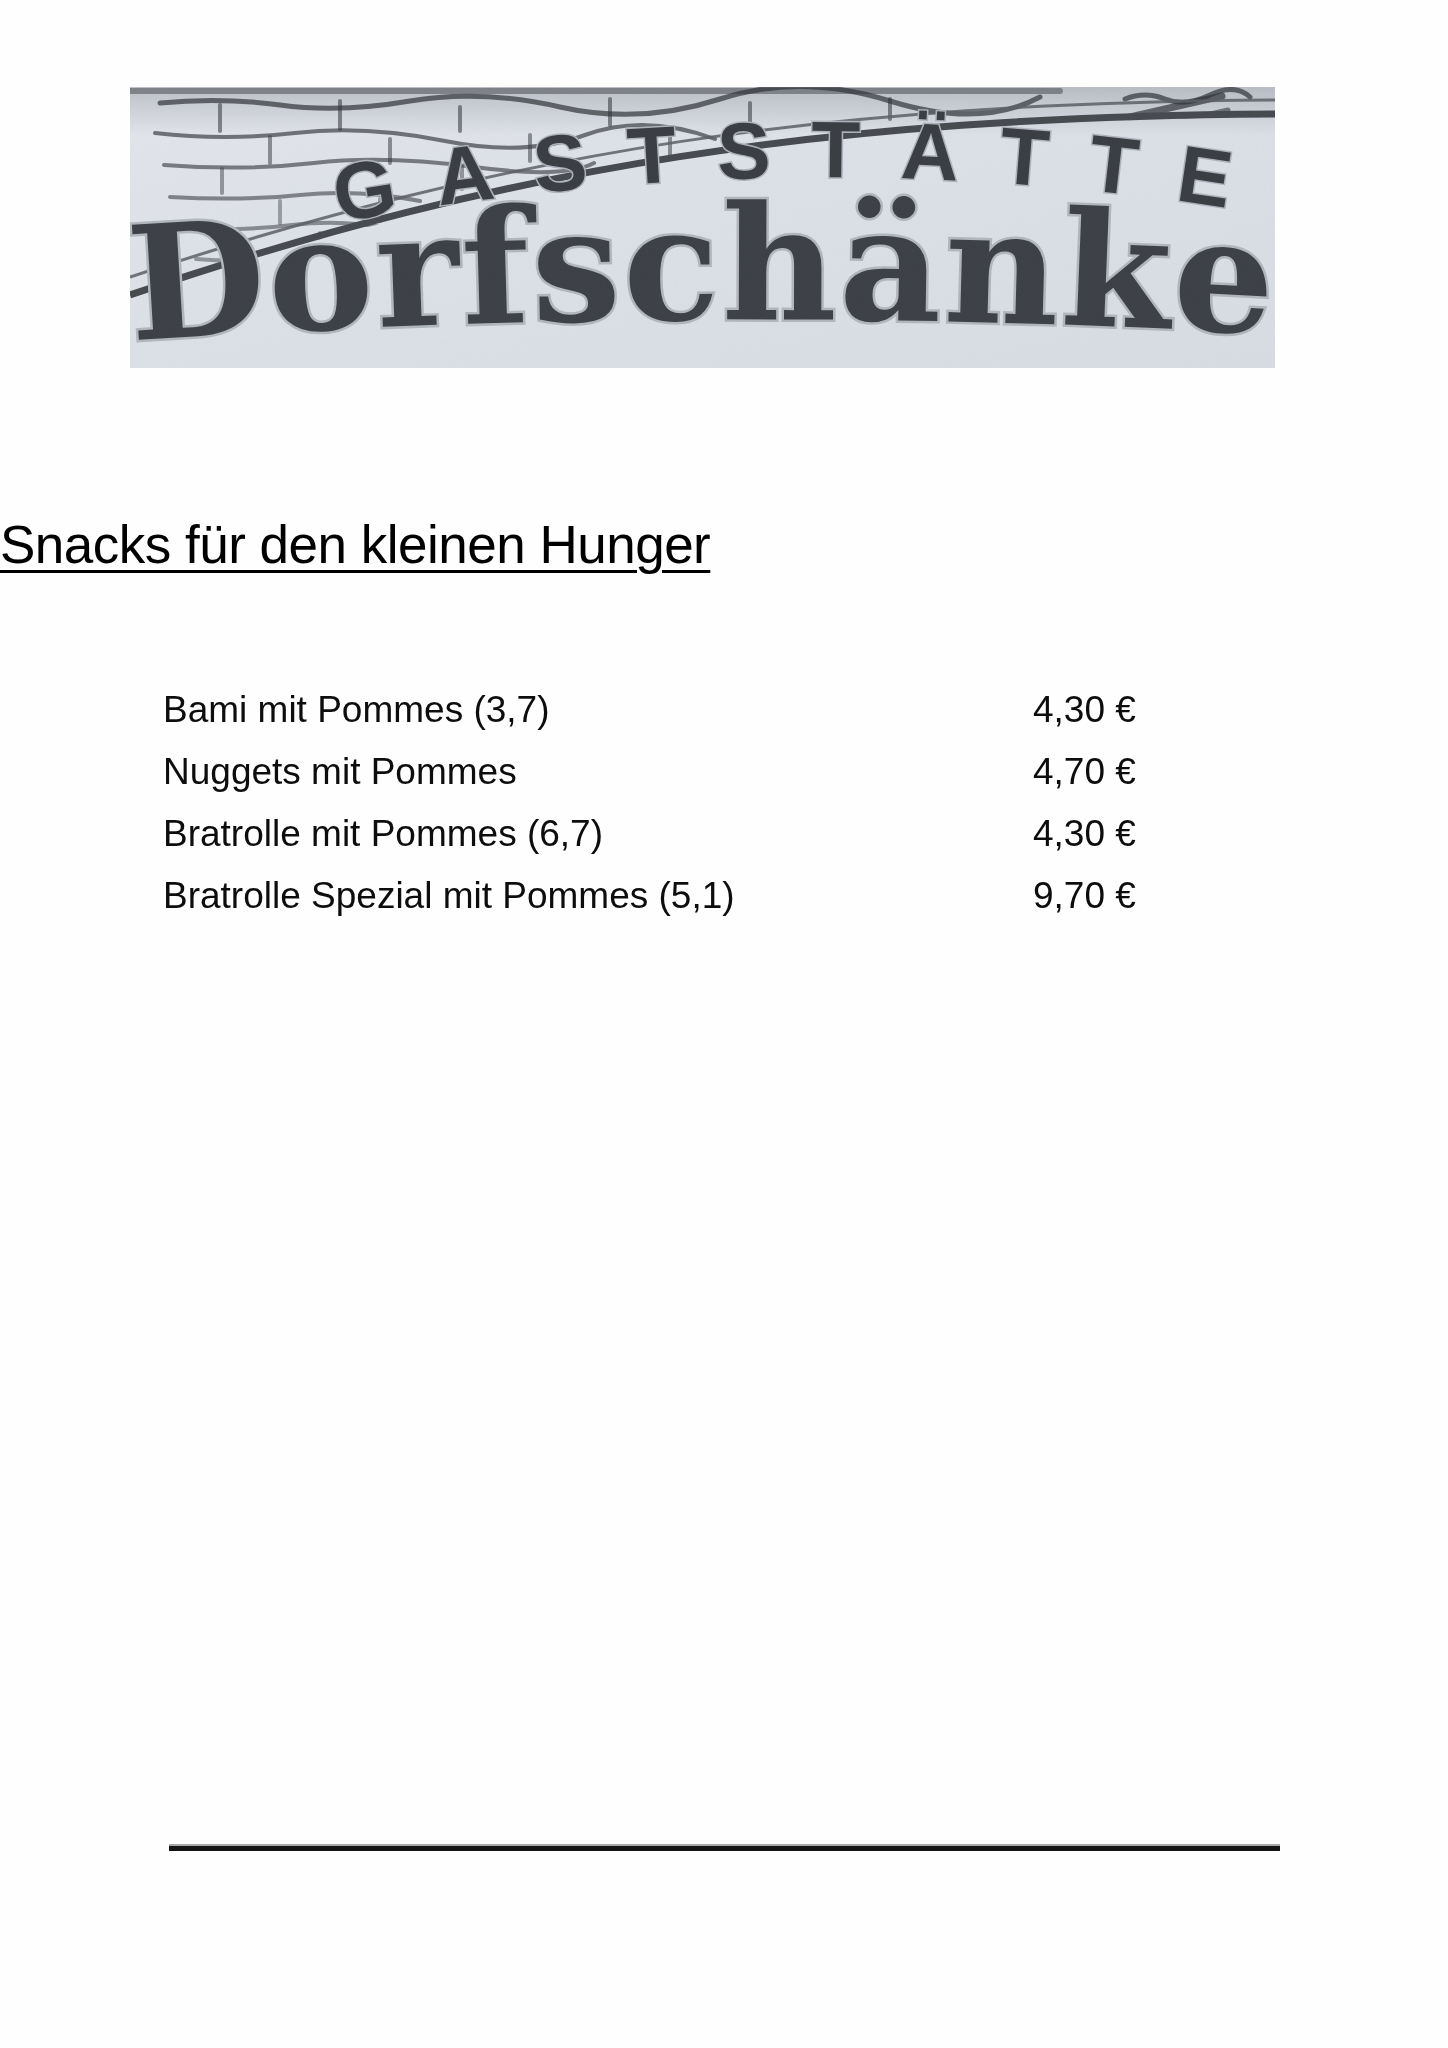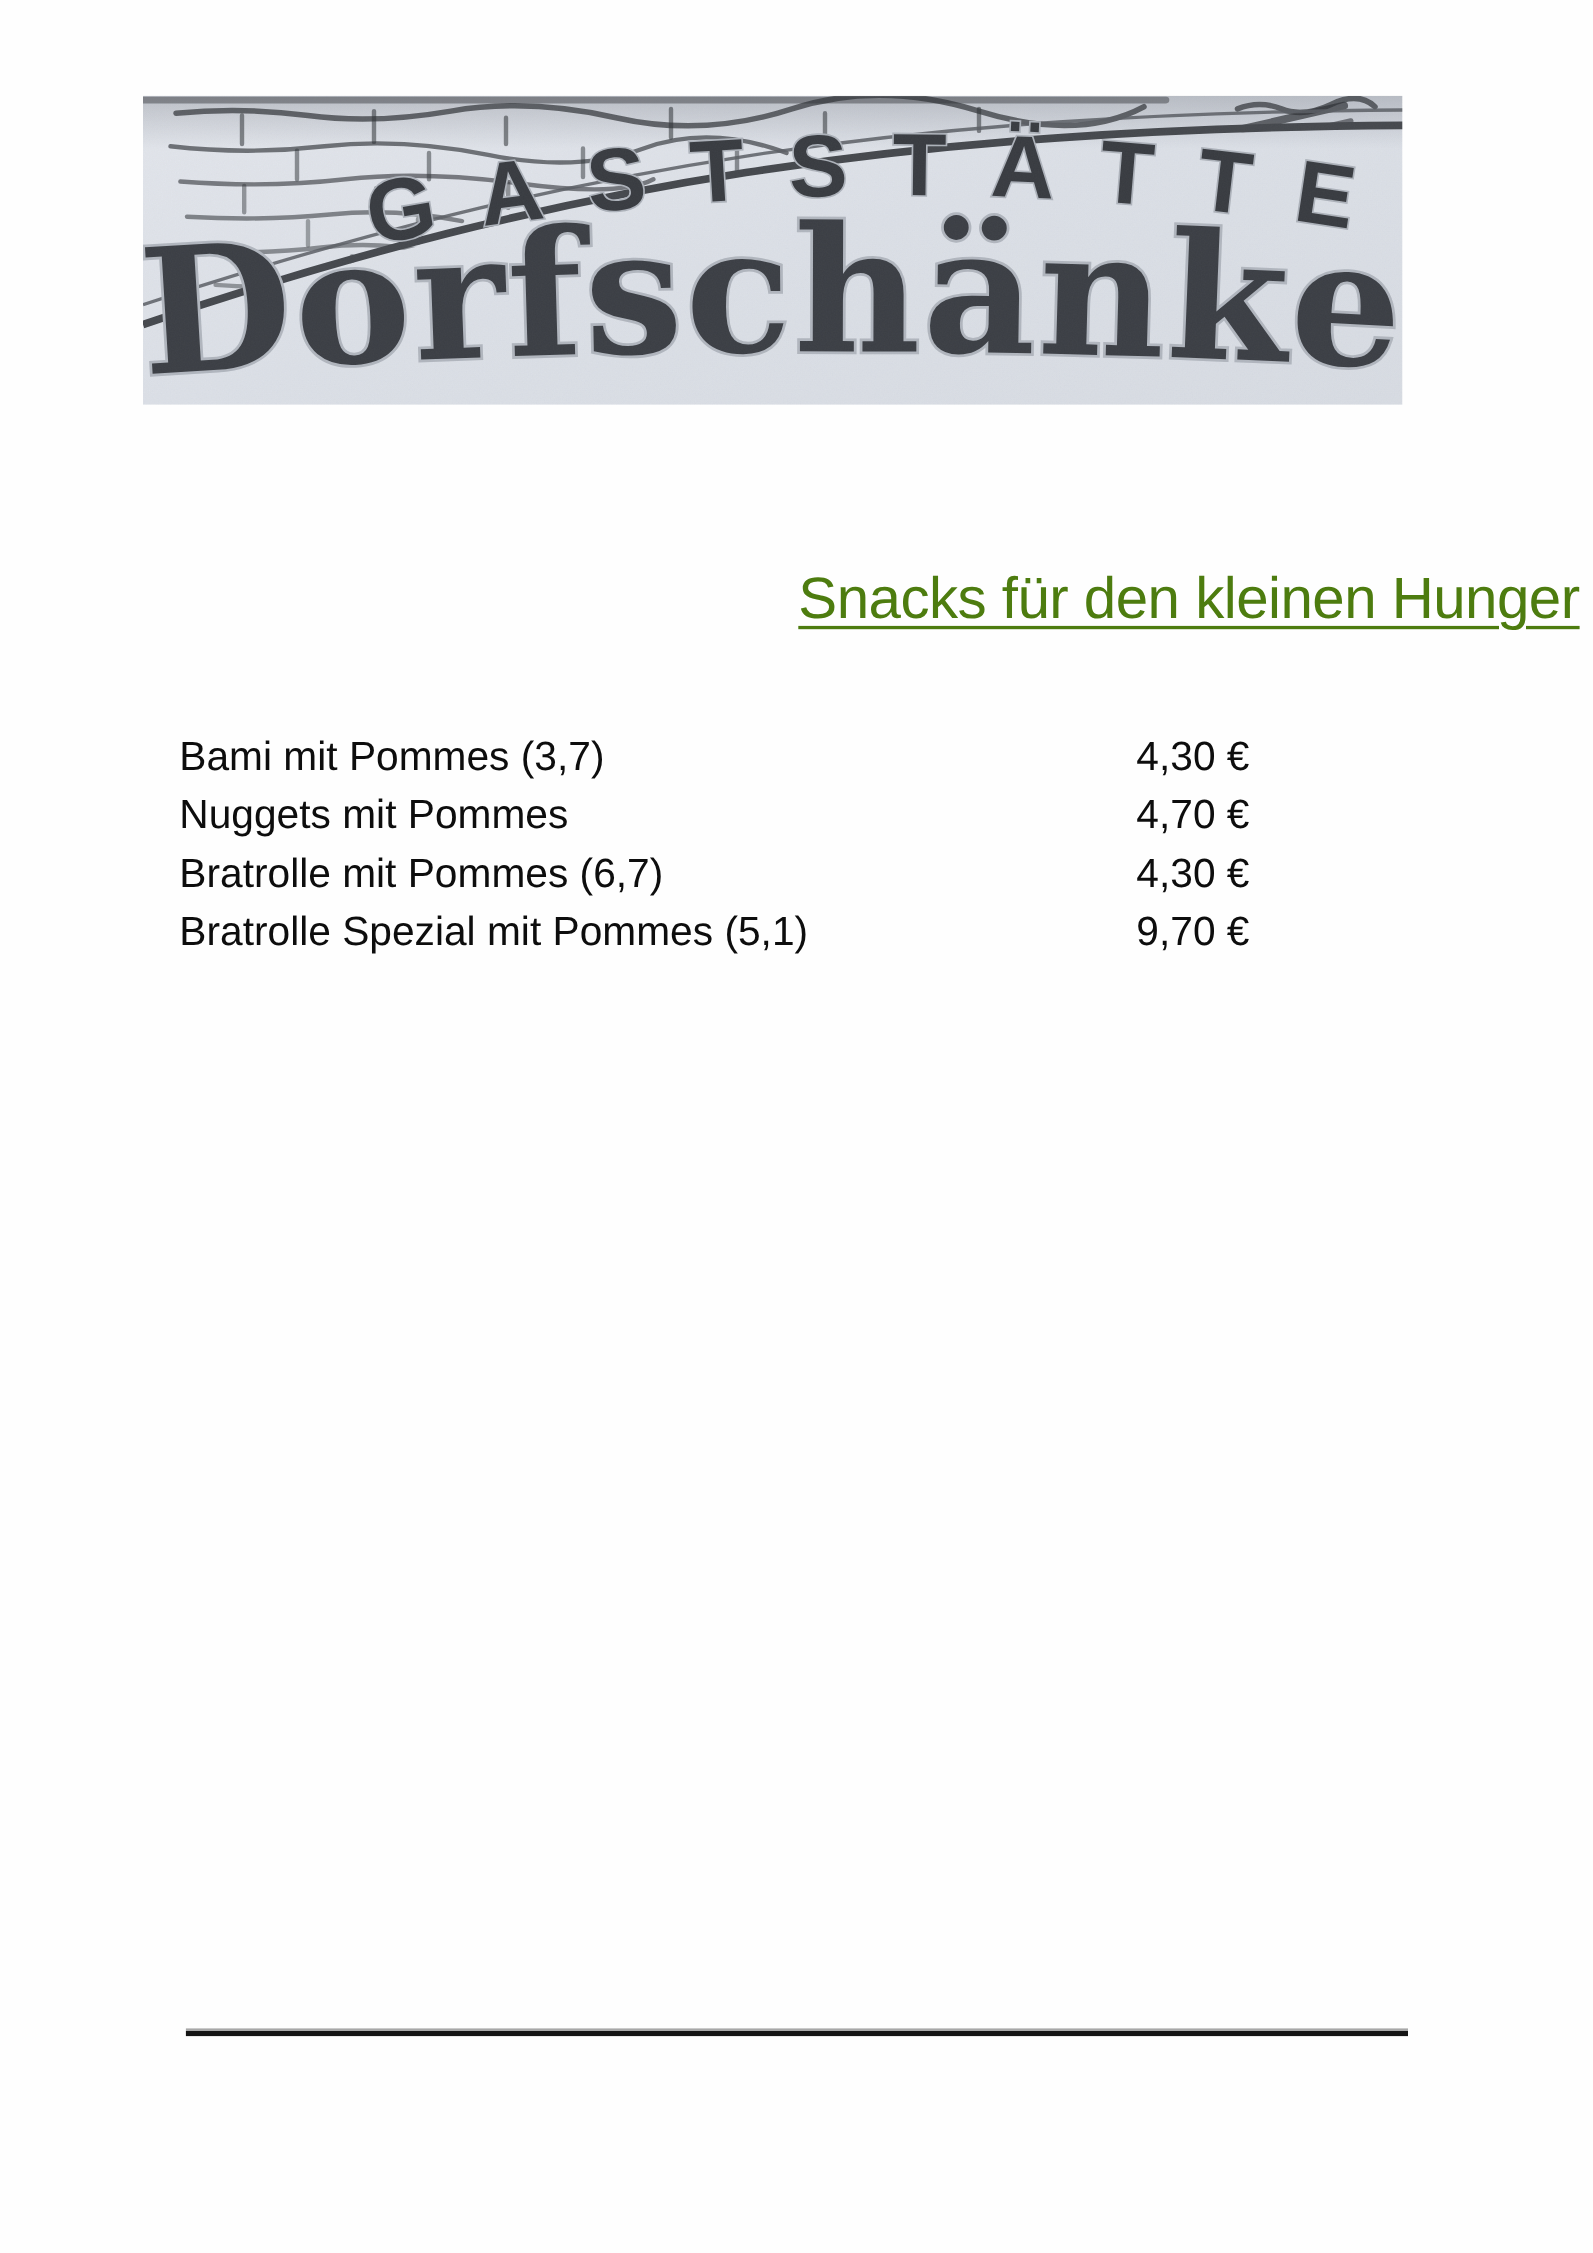--- a/index.html
+++ b/index.html
@@ -24,44 +24,45 @@
     top: 87px;
     width: 1145px;
     height: 281px;
   }
   .logo-photo svg { display: block; width: 100%; height: 100%; }
 
   
   .heading {
     position: absolute;
     left: 0;
-    right: 12px;
+    right: 0;
     top: 518px;
     margin: 0;
-    text-align: right;
+    text-align: left;
     font-size: 53px;
     font-weight: normal;
     letter-spacing: -0.5px;
     line-height: 1;
-    color: #4d7c0f;
+    color: #000000;
     text-decoration: underline;
     text-decoration-thickness: 3px;
     text-underline-offset: 7px;
   }
 
   
   .menu {
     position: absolute;
     left: 163px;
     top: 668px;
     width: 1120px;
   }
   .menu-row {
     position: relative;
     margin-bottom: 13px;
+    margin-top: 22px;
   }
   .item-name, .item-name2 {
     font-size: 37px;
     line-height: 40px;
     white-space: nowrap;
   }
   .menu-price {
     position: absolute;
     left: 870px;
     bottom: 0;

